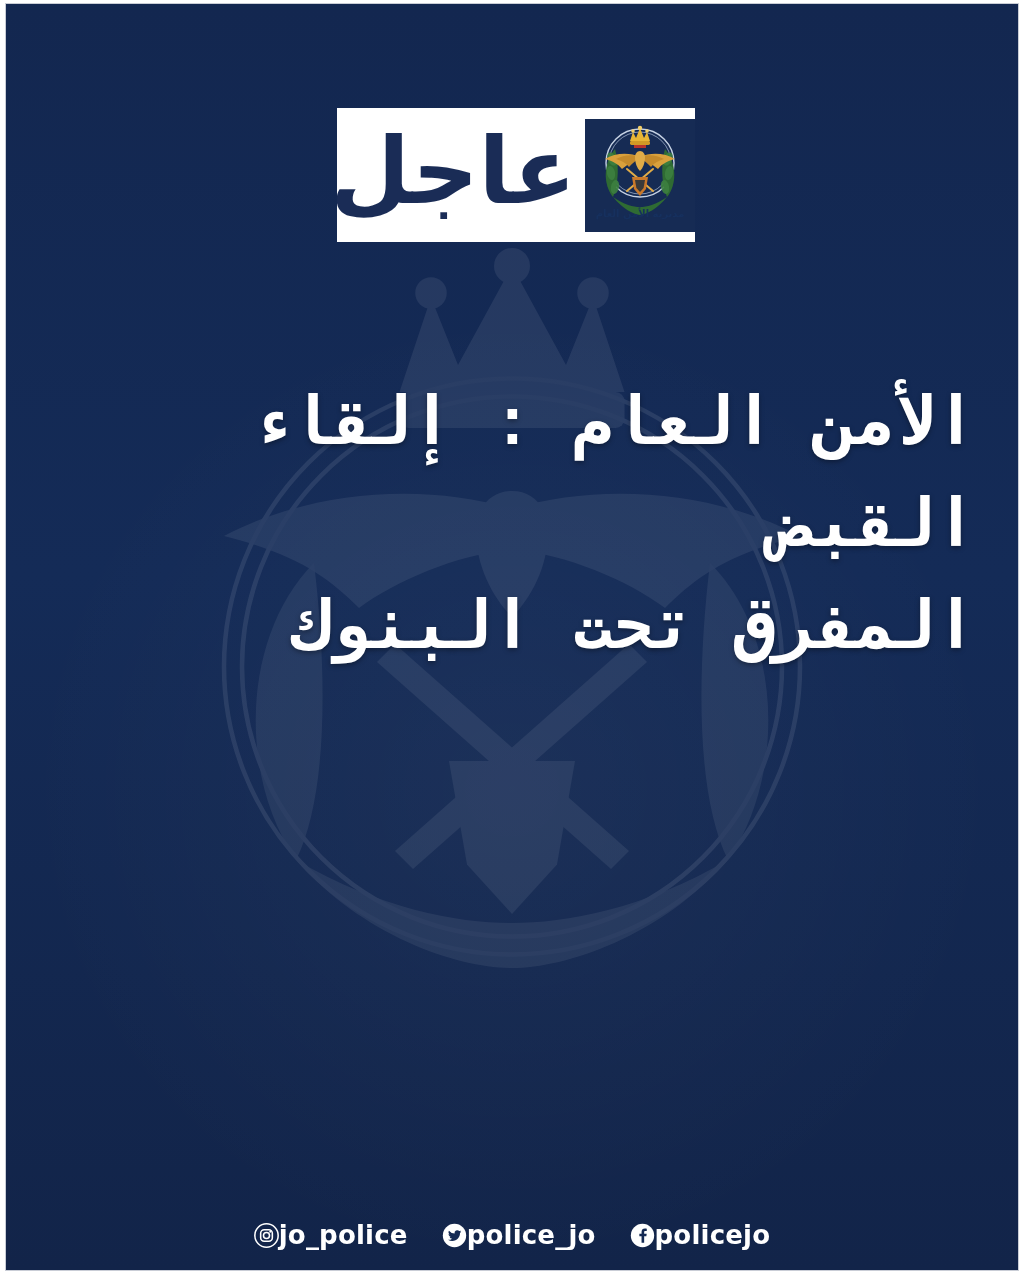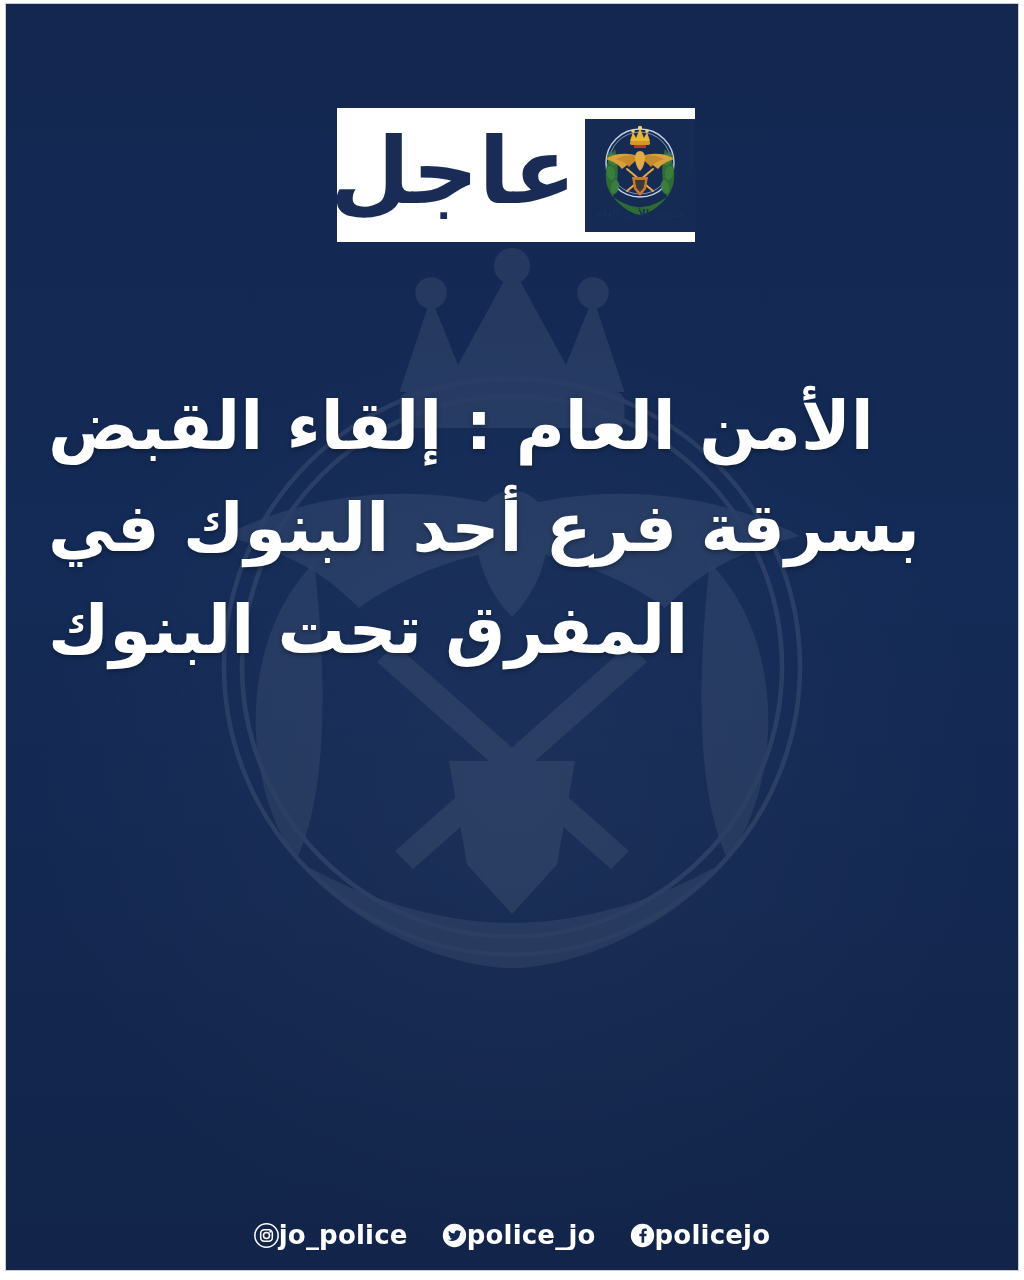--- a/index.html
+++ b/index.html
@@ -76,30 +76,31 @@
     align-items:center;
     justify-content:center;
     flex:0 0 auto;
     overflow:hidden;
   }
   .logo-box svg{width:110px;height:113px;display:block;}
 
   
   .headline{
     position:absolute;
-    left:42px;right:42px;
+    left:49px;right:42px;
     top:372px;
-    text-align:left;
+    text-align:right;
     color:#ffffff;
     font-size:67px;
     font-weight:600;
     line-height:1.52;
     direction:rtl;
     text-shadow:0 2px 5px rgba(0,0,0,0.35);
     white-space:normal;
+    font-family:Liberation Mono, monospace;
   }
   .headline .ln{display:block;}
 
   
   .footer{
     position:absolute;
     left:0;right:0;
     bottom:22px;
     display:flex;
     flex-direction:row-reverse;
@@ -218,21 +219,20 @@
           <path d="M50 61 h10 l-1.4 8 -3.6 4 -3.6 -4 z" fill="#3a3a3a"></path>
 
           <text x="55" y="98" text-anchor="middle" font-family="'DejaVu Sans','Liberation Sans',sans-serif" font-size="10" font-weight="700" fill="#16305e">مديرية الأمن العام</text>
         </svg>
       </div>
       <div class="banner-word">عاجل</div>
     </div>
 
     <div class="headline">
       <span class="ln">الأمن العام : إلقاء القبض</span>
-      <span class="ln">بسرقة  فرع أحد البنوك في</span>
       <span class="ln">المفرق تحت البنوك</span>
     </div>
 
     <div class="footer">
 
       <div class="social">
         <svg class="sicon" viewBox="0 0 24 24" aria-hidden="true">
           <circle cx="12" cy="12" r="11.2" fill="#ffffff"></circle>
           <path d="M13.6 19v-6.2h2.1l.32-2.45h-2.42V8.78c0-.71.2-1.19 1.21-1.19h1.29V5.4c-.22-.03-.99-.1-1.88-.1-1.86 0-3.13 1.14-3.13 3.22v1.83H8.98v2.45h2.11V19z" fill="#142a54"></path>
         </svg>

